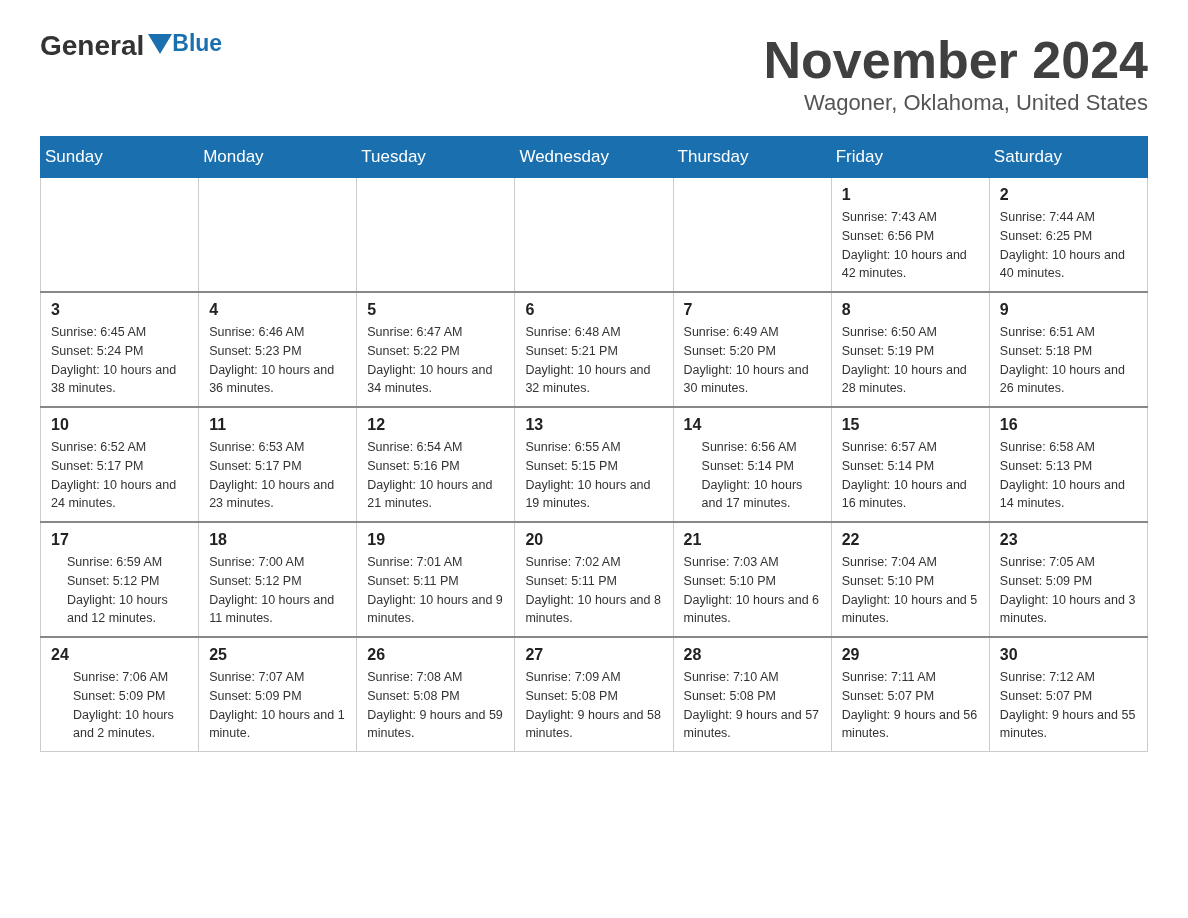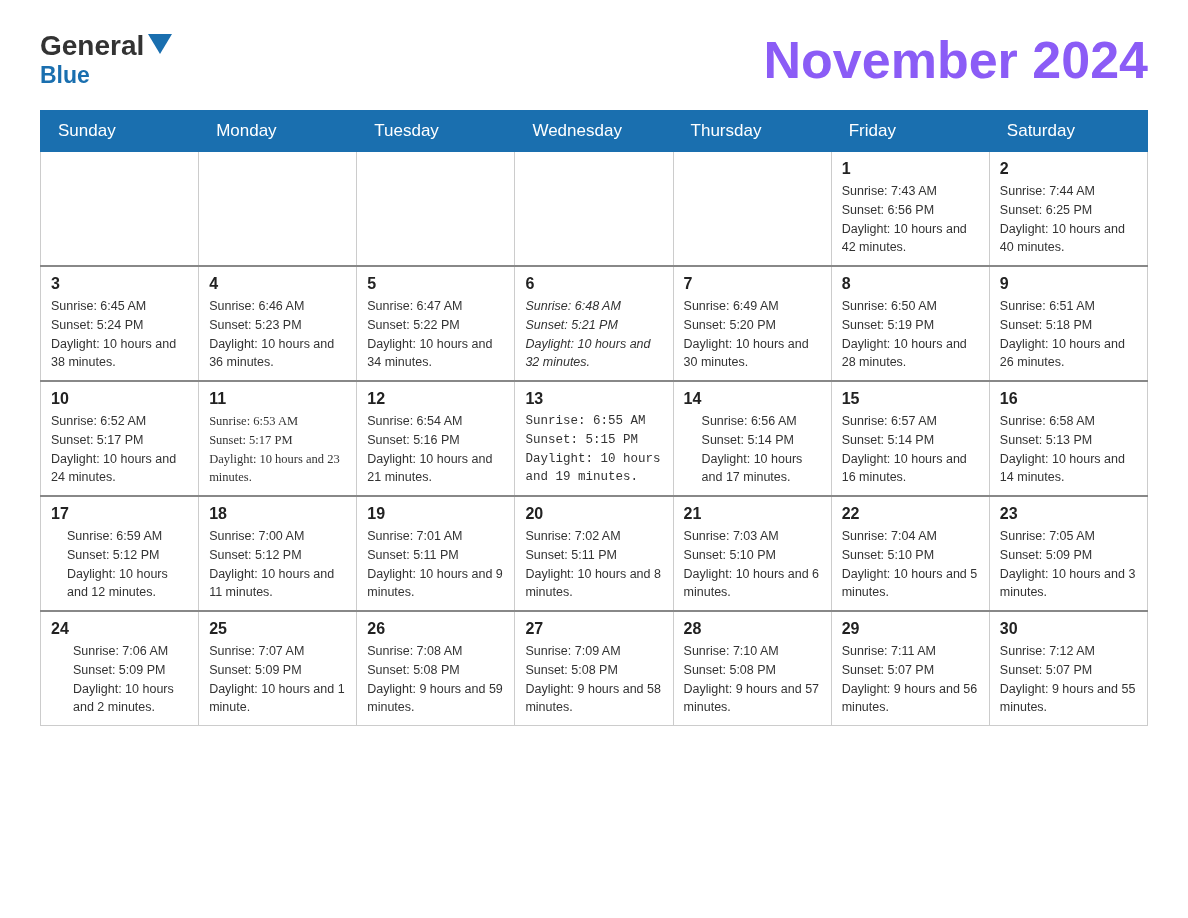--- a/index.html
+++ b/index.html
@@ -11,21 +11,21 @@
       min-height: 918px;
     }
     .header-area {
       display: flex;
       justify-content: space-between;
       align-items: flex-start;
       margin-bottom: 20px;
     }
     .logo {
       display: flex;
-      flex-direction: column;
+      flex-direction: row;
       align-items: flex-start;
     }
     .logo-general {
       font-size: 28px;
       font-weight: bold;
       color: #333;
     }
     .logo-blue {
       font-size: 23px;
       font-weight: bold;
@@ -41,35 +41,35 @@
       border-top: 20px solid #1a6faf;
       margin-left: 4px;
       margin-bottom: 4px;
     }
     .title-area {
       text-align: right;
     }
     .month-title {
       font-size: 52px;
       font-weight: bold;
-      color: #8b5cf6;
+      color: #404040;
     }
     .location {
       font-size: 22px;
       color: #555;
     }
     .calendar {
       width: 100%;
       border-collapse: collapse;
       border: 1px solid #bbb;
     }
     .calendar th {
       background-color: #1a6faf;
       color: #fff;
-      padding: 10px 17px;
+      padding: 10px 4px;
       text-align: left;
       font-size: 17px;
       font-weight: normal;
       border: 1px solid #1a6faf;
     }
     .calendar td {
       vertical-align: top;
       padding: 8px 10px;
       border: 1px solid #ccc;
       width: calc(100% / 7);
@@ -101,20 +101,21 @@
 <div class="header-area">
   <div class="logo">
     <div style="display:flex;align-items:center;">
       <span class="logo-general">General</span>
       <div class="logo-triangle"></div>
     </div>
     <span class="logo-blue">Blue</span>
   </div>
   <div class="title-area">
     <div class="month-title">November 2024</div>
+    <div class="location">Wagoner, Oklahoma, United States</div>
   </div>
 </div>
 
 <table class="calendar">
   <thead>
     <tr>
     <th>Sunday</th>
         <th>Monday</th>
         <th>Tuesday</th>
         <th>Wednesday</th>
@@ -157,21 +158,21 @@
 Daylight: 10 hours and 36 minutes.</div>
         </td>
         <td>
           <div class="day-number">5</div>
           <div class="day-info" style="white-space: pre-line;">Sunrise: 6:47 AM
 Sunset: 5:22 PM
 Daylight: 10 hours and 34 minutes.</div>
         </td>
         <td>
           <div class="day-number">6</div>
-          <div class="day-info" style="white-space: pre-line; font-style: italic;">Sunrise: 6:48 AM
+          <div class="day-info" style="white-space: pre-line;">Sunrise: 6:48 AM
 Sunset: 5:21 PM
 Daylight: 10 hours and 32 minutes.</div>
         </td>
         <td>
           <div class="day-number">7</div>
           <div class="day-info" style="white-space: pre-line;">Sunrise: 6:49 AM
 Sunset: 5:20 PM
 Daylight: 10 hours and 30 minutes.</div>
         </td>
         <td>
@@ -189,33 +190,33 @@
       </tr>
       <tr>
         <td>
           <div class="day-number">10</div>
           <div class="day-info" style="white-space: pre-line;">Sunrise: 6:52 AM
 Sunset: 5:17 PM
 Daylight: 10 hours and 24 minutes.</div>
         </td>
         <td>
           <div class="day-number">11</div>
-          <div class="day-info" style="white-space: pre-line; font-family: Liberation Serif, serif;">Sunrise: 6:53 AM
+          <div class="day-info" style="white-space: pre-line;">Sunrise: 6:53 AM
 Sunset: 5:17 PM
 Daylight: 10 hours and 23 minutes.</div>
         </td>
         <td>
           <div class="day-number">12</div>
           <div class="day-info" style="white-space: pre-line;">Sunrise: 6:54 AM
 Sunset: 5:16 PM
 Daylight: 10 hours and 21 minutes.</div>
         </td>
         <td>
           <div class="day-number">13</div>
-          <div class="day-info" style="white-space: pre-line; font-family: Liberation Mono, monospace;">Sunrise: 6:55 AM
+          <div class="day-info" style="white-space: pre-line;">Sunrise: 6:55 AM
 Sunset: 5:15 PM
 Daylight: 10 hours and 19 minutes.</div>
         </td>
         <td>
           <div class="day-number">14</div>
           <div class="day-info" style="white-space: pre-line; margin-left: 18px;">Sunrise: 6:56 AM
 Sunset: 5:14 PM
 Daylight: 10 hours and 17 minutes.</div>
         </td>
         <td>

